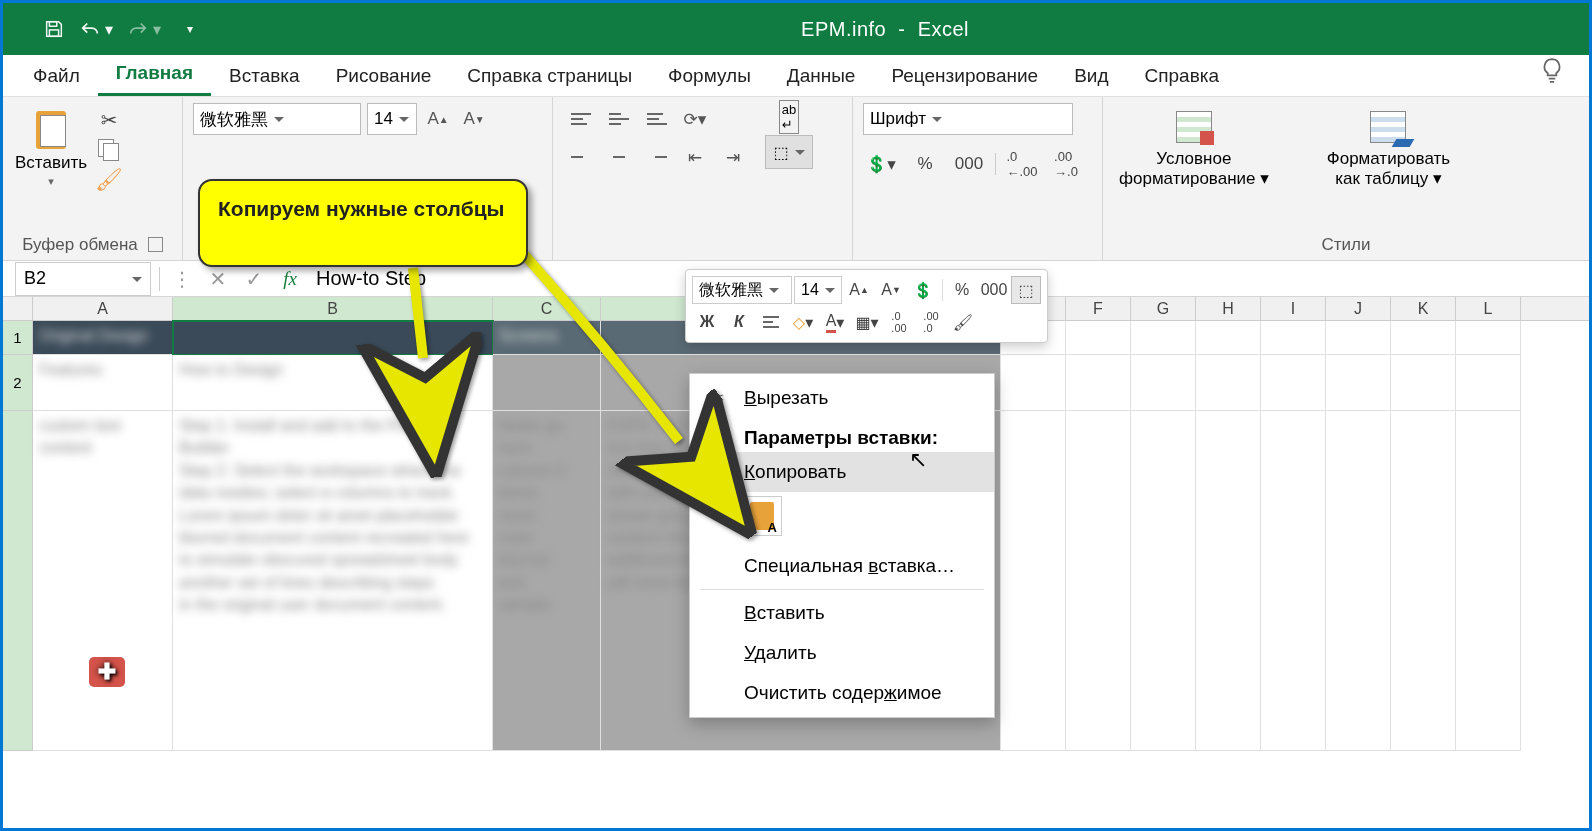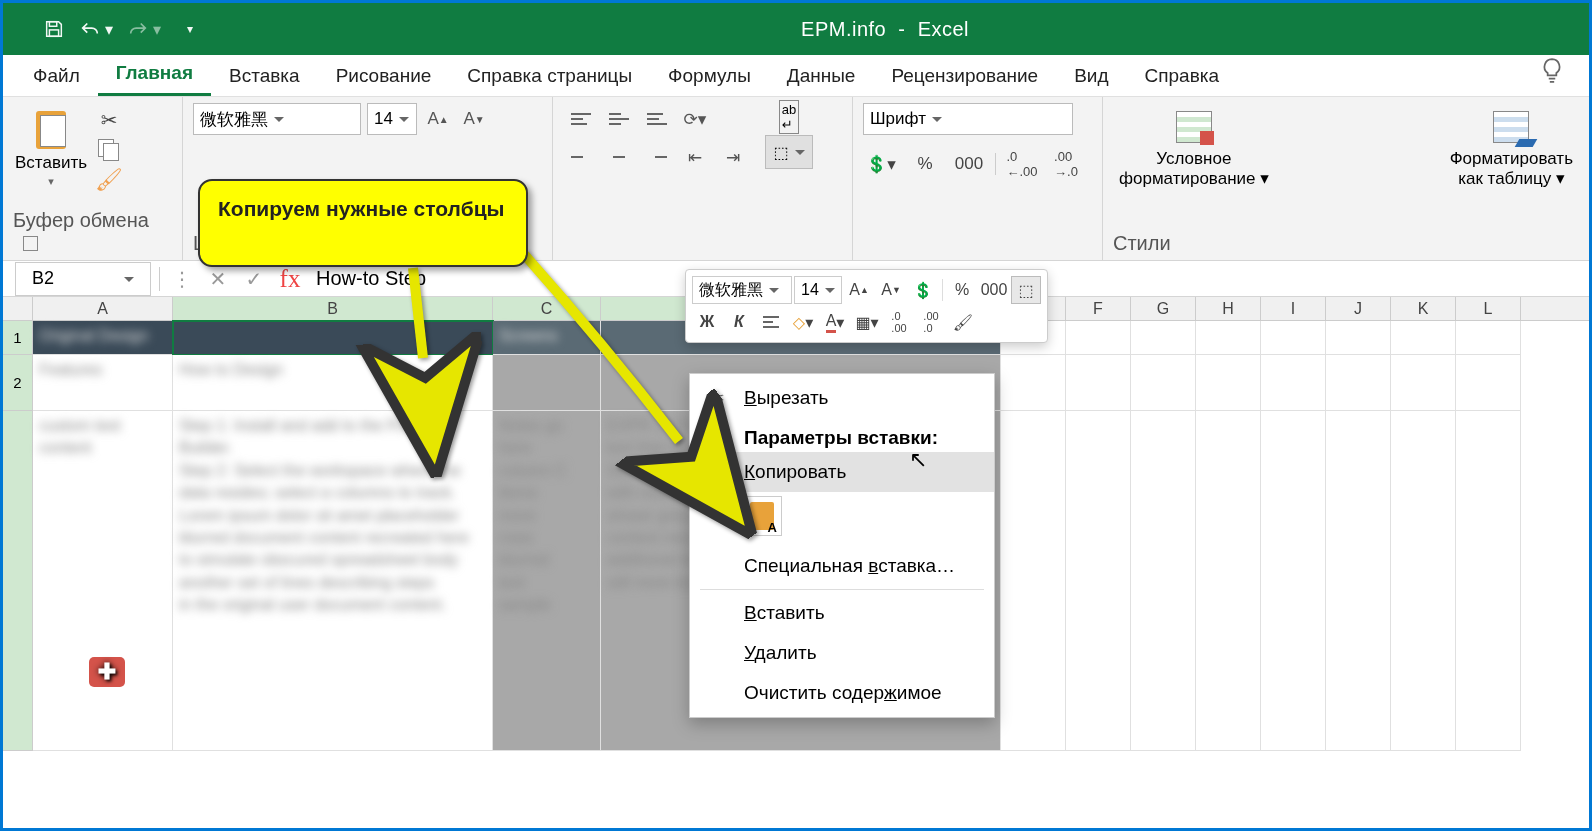--- a/index.html
+++ b/index.html
@@ -7,21 +7,21 @@
 .title-bar{height:52px;background:#107c41;display:flex;align-items:center;padding:0 12px;color:#fff}
 .qat{display:flex;align-items:center;gap:14px;margin-left:28px}
 .qat-item{display:flex;align-items:center;color:#fff;opacity:.95}
 .title-center{flex:1;text-align:center;font-size:20px;color:#fff;letter-spacing:.5px}
 .ribbon-tabs{height:42px;background:#fff;display:flex;align-items:flex-end;padding:0 12px;gap:0;border-bottom:1px solid #e0e0e0}
 .tab{padding:9px 18px;font-size:19px;color:#222;cursor:pointer}
 .tab.active{border-bottom:3px solid #107c41;font-weight:600;color:#107c41}
 .tab-tell{margin-left:auto;padding:9px 12px}
 .ribbon-body{background:#f3f3f3;height:164px;border-bottom:1px solid #d5d5d5;display:flex;position:relative}
 .rgroup{border-right:1px solid #d5d5d5;padding:6px 10px 2px;display:flex;flex-direction:column;height:100%}
-.rgroup-label{text-align:left;font-size:20px;color:#555;margin-top:auto;padding:3px 0}
+.rgroup-label{text-align:center;font-size:17px;color:#555;margin-top:auto;padding:3px 0}
 .rgroup-label.dlg::after{content:"";display:inline-block;width:13px;height:13px;border:1px solid #888;margin-left:10px;vertical-align:middle;position:relative;top:-1px}
 .rgroup-top{display:flex;gap:6px;align-items:flex-start;flex:1}
 .paste-big{display:flex;flex-direction:column;align-items:center;padding:4px 2px;gap:2px}
 .paste-icon{width:42px;height:44px;position:relative}
 .paste-icon::before{content:"";position:absolute;width:30px;height:38px;background:#e8a23a;border-radius:3px;left:6px;top:4px}
 .paste-icon::after{content:"";position:absolute;width:24px;height:30px;background:#fff;border:1px solid #888;left:10px;top:8px}
 .small-stack{display:flex;flex-direction:column;gap:4px;padding-top:4px}
 .mini-ico{width:28px;height:26px;display:flex;align-items:center;justify-content:center}
 .scissors{color:#444;font-size:20px}
 .copy-ico{position:relative;width:22px;height:22px}
@@ -46,25 +46,25 @@
 .num-row{display:flex;gap:8px;align-items:center;margin-top:8px}
 .num-btn{width:36px;height:30px;display:flex;align-items:center;justify-content:center;font-size:17px;color:#444}
 .big-cmd{display:flex;flex-direction:column;align-items:center;padding:4px 6px;gap:2px;text-align:center}
 .big-cmd-ico{width:44px;height:40px;position:relative}
 .cf-ico::before{content:"";position:absolute;inset:4px;background:repeating-linear-gradient(#fff,#fff 5px,#d0e8d0 5px,#d0e8d0 10px);border:1px solid #888}
 .cf-ico::after{content:"";position:absolute;width:14px;height:14px;background:#d4534a;right:2px;bottom:2px}
 .ft-ico::before{content:"";position:absolute;inset:4px;background:repeating-linear-gradient(#fff,#fff 5px,#cde 5px,#cde 10px);border:1px solid #888}
 .ft-ico::after{content:"";position:absolute;width:18px;height:8px;background:#2a6ab0;right:-2px;bottom:0;transform:skewX(-30deg)}
 .cmd-label{font-size:17px;line-height:1.2}
 .formula-bar{height:36px;display:flex;align-items:center;border-bottom:1px solid #d5d5d5;background:#fff}
-.name-box{width:136px;height:34px;border:1px solid #ccc;margin:0 4px 0 12px;padding:0 16px;display:flex;align-items:center;font-size:18px;background:#fff}
+.name-box{width:136px;height:34px;border:1px solid #ccc;margin:0 4px 0 12px;padding:0 8px;display:flex;align-items:center;font-size:18px;background:#fff}
 .name-box::after{content:"";border:5px solid transparent;border-top-color:#666;margin-left:auto;position:relative;top:3px}
 .fb-sep{width:1px;height:24px;background:#ccc;margin:0 4px}
 .fb-btn{width:36px;height:32px;display:flex;align-items:center;justify-content:center;color:#999;font-size:20px}
-.fx{font-family:serif;font-size:25px;color:#ef4444}
+.fx{font-style:italic;font-family:serif;font-size:19px;color:#15803d}
 .fb-input{flex:1;padding:0 8px;font-size:20px;height:34px;border:none;outline:none}
 .grid-area{position:relative;background:#fff}
 .col-headers{display:flex;height:24px;background:#f0f0f0;border-bottom:1px solid #ccc}
 .row-h-corner{width:30px;border-right:1px solid #ccc;background:#f0f0f0}
 .col-h{border-right:1px solid #ccc;text-align:center;font-size:16px;line-height:24px;color:#444;background:#f0f0f0}
 .col-h.sel{background:#d0e8d0}
 .grid-row{display:flex}
 .row-h{width:30px;border-right:1px solid #ccc;border-bottom:1px solid #ccc;text-align:center;font-size:15px;line-height:1;background:#e8e8e8;display:flex;align-items:center;justify-content:center}
 .row-h.sel{background:#d0e8d0}
 .cell{border-right:1px solid #e0e0e0;border-bottom:1px solid #e0e0e0;background:#fff}
@@ -250,21 +250,21 @@
           </div>
         <div class="num-btn">
             <span style="font-size:13px">.00<br>→.0</span>
           </div>
       </div>
     </div>
     <div class="rgroup-label"></div>
   </div>
 
   <div class="rgroup" style="flex:1;border-right:none">
-    <div class="rgroup-top" style="justify-content:space-between;gap:24px">
+    <div class="rgroup-top" style="justify-content:flex-start;gap:46px">
       <div class="big-cmd">
         <div class="big-cmd-ico cf-ico"></div>
         <div class="cmd-label" style="white-space:pre-line"><span>Условное
 форматирование</span> ▾</div>
       </div>
       <div class="big-cmd">
         <div class="big-cmd-ico ft-ico"></div>
         <div class="cmd-label" style="white-space:pre-line"><span>Форматировать
 как таблицу</span> ▾</div>
       </div>

